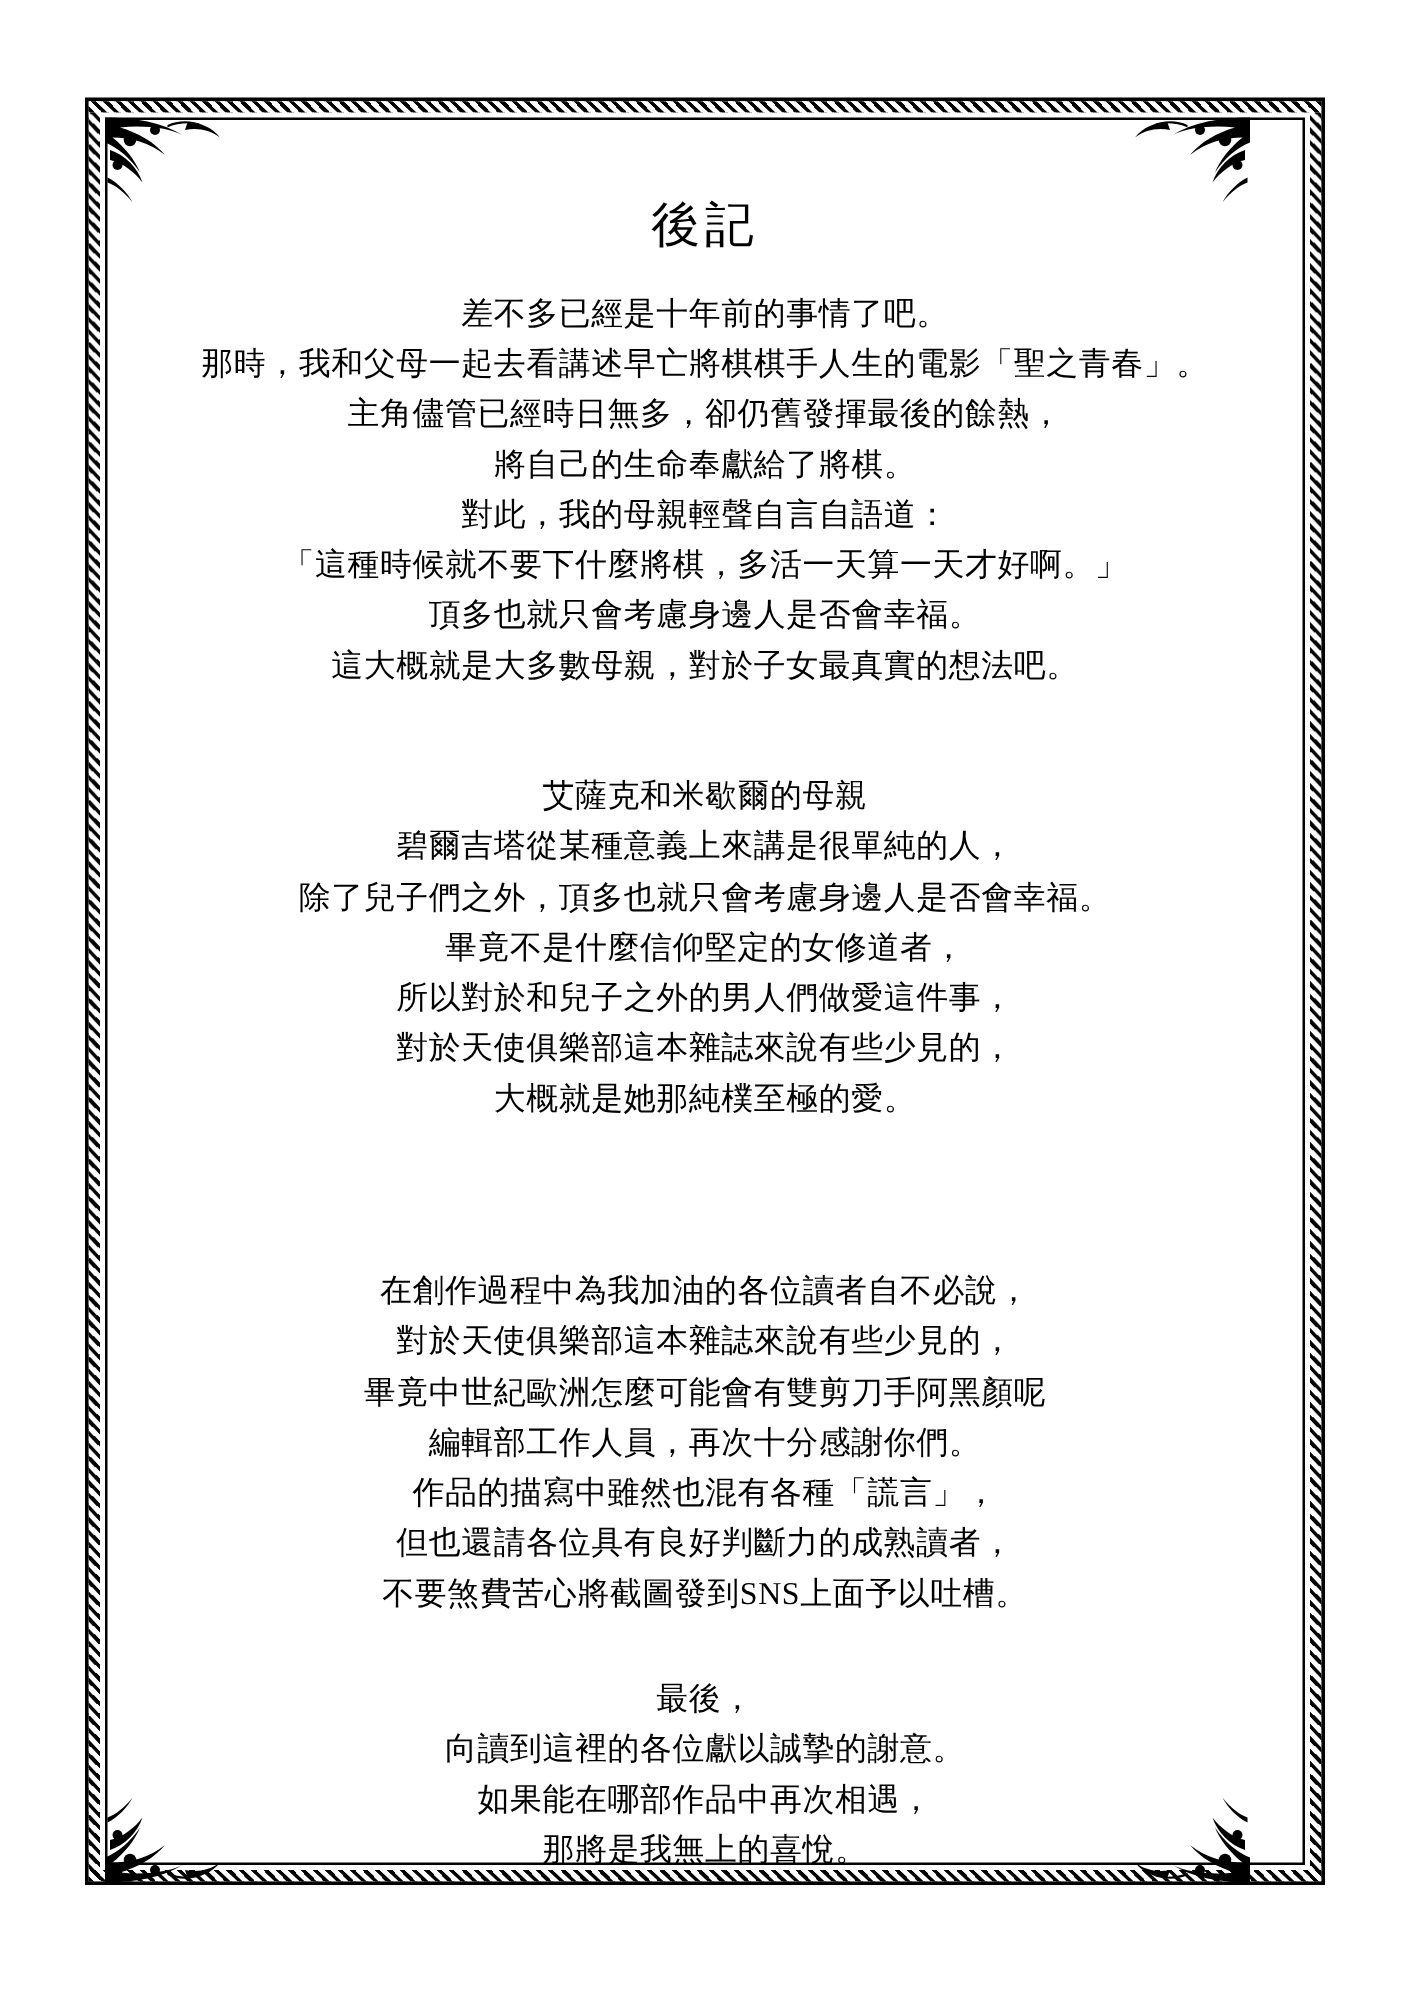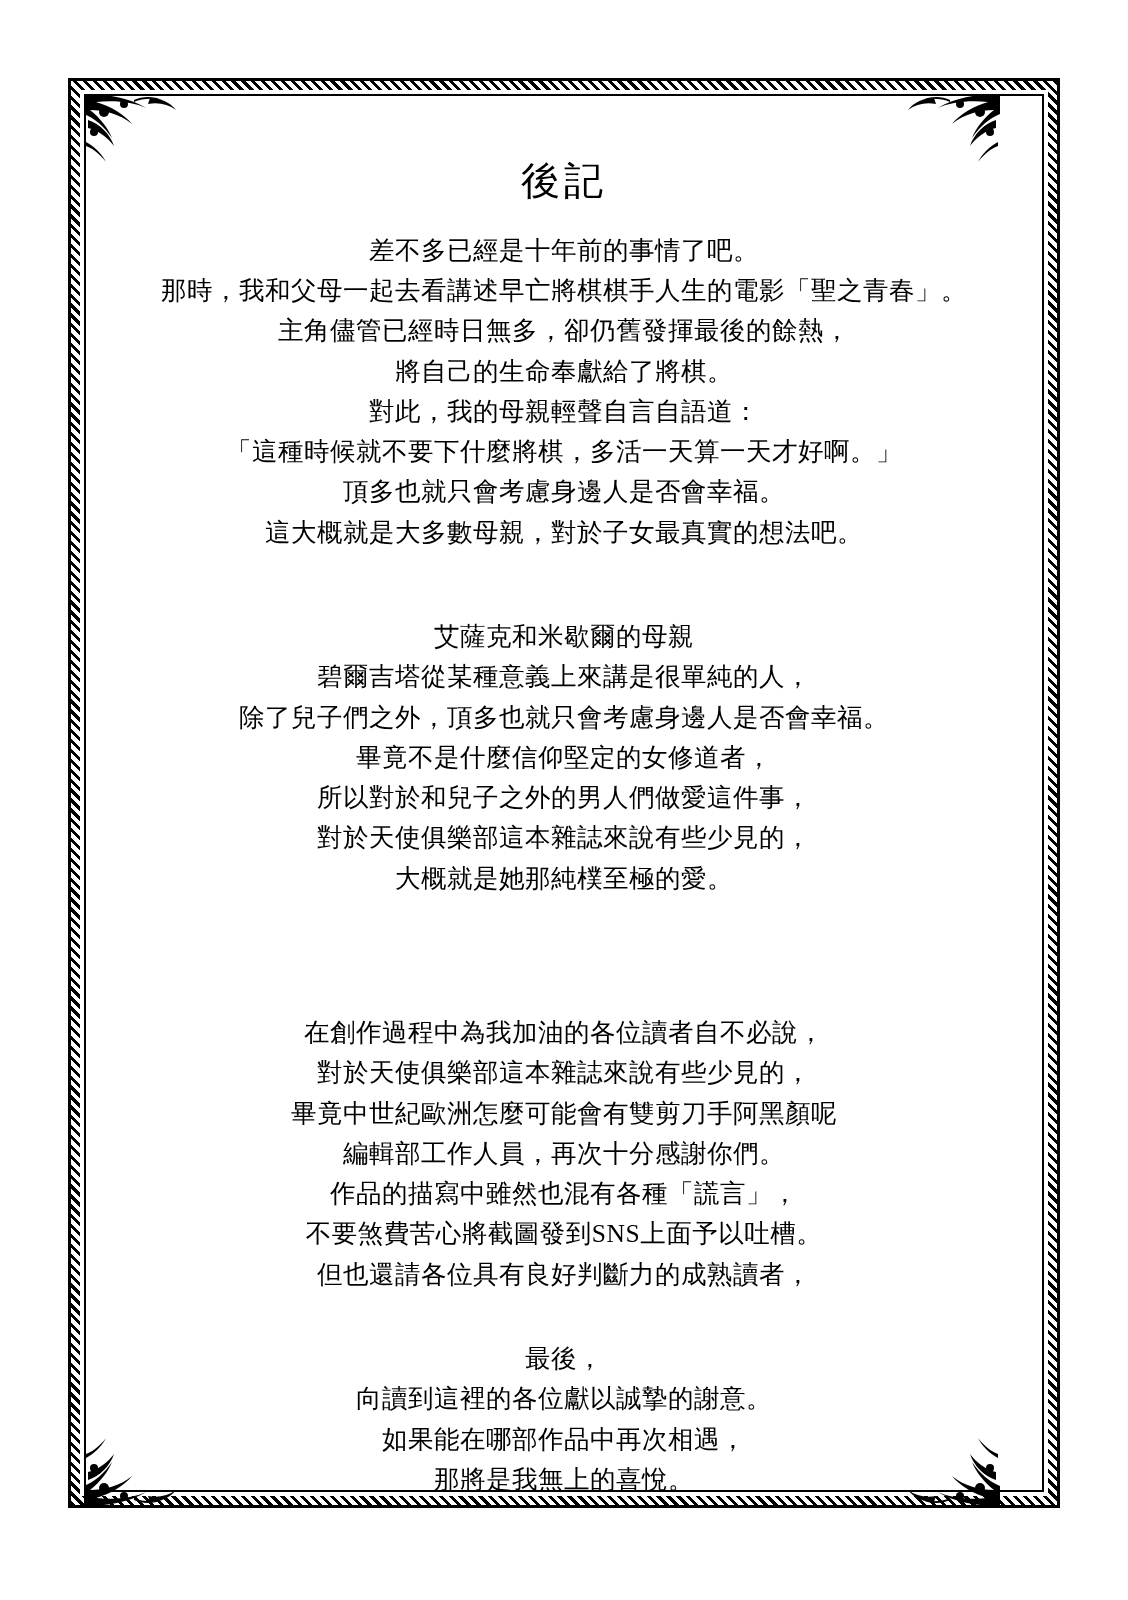--- a/index.html
+++ b/index.html
@@ -194,22 +194,22 @@
       <p>對於天使俱樂部這本雜誌來說有些少見的，</p>
       <p>大概就是她那純樸至極的愛。</p>
     </div>
 
     <div class="block block-3">
       <p>在創作過程中為我加油的各位讀者自不必說，</p>
       <p>對於天使俱樂部這本雜誌來說有些少見的，</p>
       <p>畢竟中世紀歐洲怎麼可能會有雙剪刀手阿黑顏呢</p>
       <p>編輯部工作人員，再次十分感謝你們。</p>
       <p>作品的描寫中雖然也混有各種「謊言」，</p>
+      <p>但也還請各位具有良好判斷力的成熟讀者，</p>
       <p>不要煞費苦心將截圖發到SNS上面予以吐槽。</p>
-      <p>但也還請各位具有良好判斷力的成熟讀者，</p>
     </div>
 
     <div class="block block-4">
       <p>最後，</p>
       <p>向讀到這裡的各位獻以誠摯的謝意。</p>
       <p>如果能在哪部作品中再次相遇，</p>
       <p>那將是我無上的喜悅。</p>
     </div>
 
   </div>

